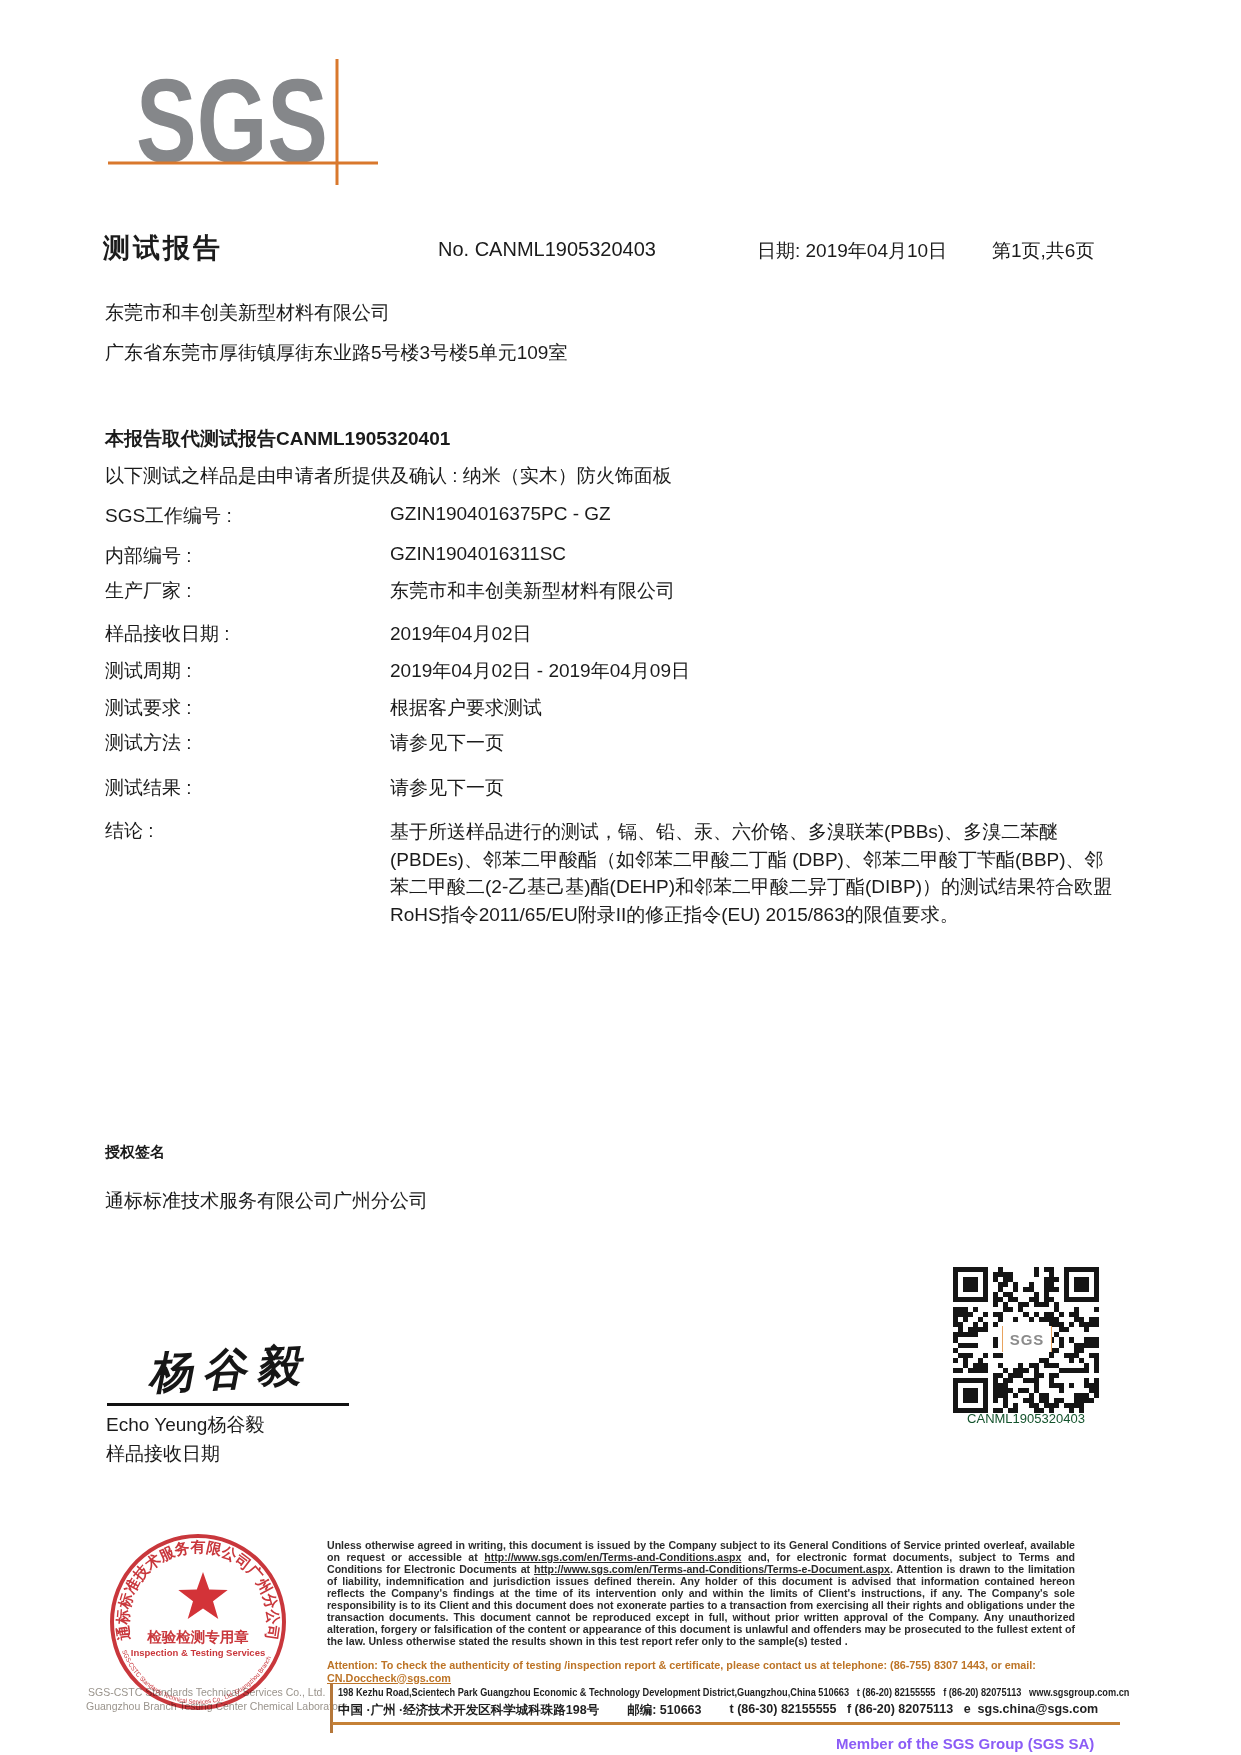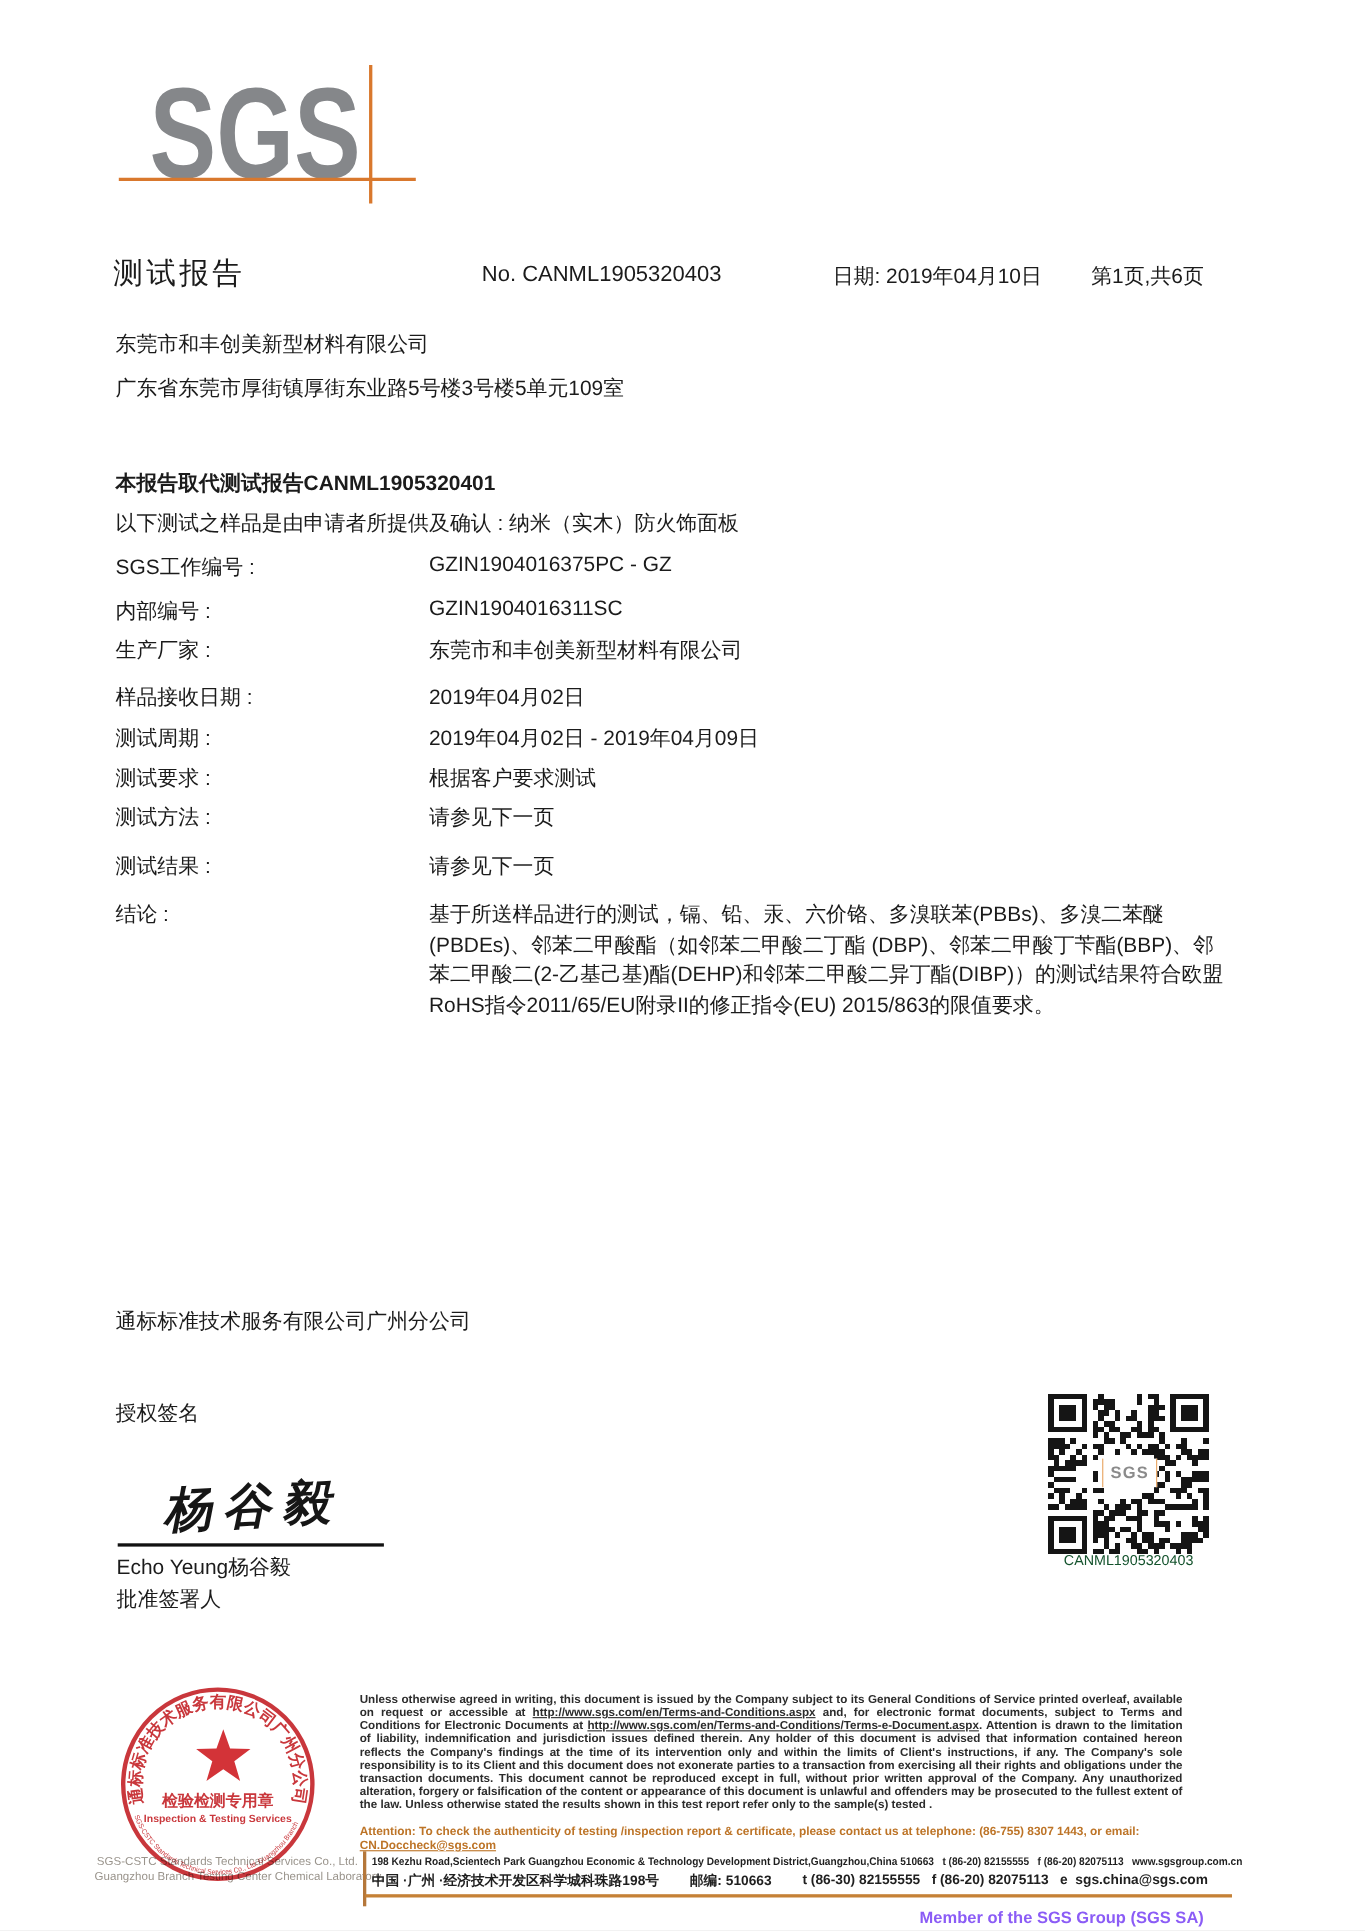--- a/index.html
+++ b/index.html
@@ -1,40 +1,40 @@
 <!DOCTYPE html>
 <html><head>
 <meta charset="utf-8">
 <style>
   html,body{margin:0;padding:0;background:#e9e9e9;}
   .page{position:relative;width:1241px;height:1755px;margin:0 auto;background:#ffffff;
         font-family:"Liberation Sans",sans-serif;color:#1b1b1b;overflow:hidden;}
   .abs{position:absolute;}
 
   
-  .title{left:103px;top:230px;font-size:27px;font-weight:normal;letter-spacing:3px;}
+  .title{left:103px;top:230px;font-size:27px;font-weight:bold;letter-spacing:3px;}
   .report-no{left:438px;top:238px;font-size:20px;}
   .date{left:757px;top:238px;font-size:19px;}
   .page-info{left:992px;top:238px;font-size:19px;}
 
   
   .company{left:105px;top:300px;font-size:19px;}
   .address{left:105px;top:340px;font-size:19px;}
   .replace-note{left:105px;top:426px;font-size:19px;font-weight:bold;}
   .sample-line{left:105px;top:463px;font-size:19px;}
 
   
   .row{position:absolute;left:105px;width:1060px;font-size:19px;}
   .row .lbl{position:absolute;left:0;top:0;white-space:nowrap;}
   .row .val{position:absolute;left:285px;top:0;white-space:nowrap;}
   .row .para{white-space:normal;width:730px;line-height:27.5px;}
 
   
   .lab-company{left:105px;top:1188px;font-size:19px;}
-  .sign-label{left:105px;top:1272px;font-size:19px;}
+  .sign-label{left:105px;top:1143px;font-size:15px;font-weight:bold;}
   .handwriting{left:148px;top:1340px;font-size:44px;font-family:"DejaVu Serif",serif;
                font-style:italic;font-weight:bold;letter-spacing:10px;transform:rotate(-3deg);color:#161616;}
   .sign-rule{left:107px;top:1403px;width:242px;height:3px;background:#121212;}
   .signer-name{left:106px;top:1412px;font-size:19px;}
   .signer-role{left:106px;top:1441px;font-size:19px;}
 
   
   .qr-wrap{left:952px;top:1267px;width:148px;height:146px;}
   .qr-center{position:absolute;left:50px;top:59px;width:48px;height:26px;background:#fff;
              display:flex;align-items:center;justify-content:center;
@@ -118,21 +118,21 @@
   <div class="row" style="top:818px">
     <span class="lbl">结论 :</span>
     <span class="val para">基于所送样品进行的测试，镉、铅、汞、六价铬、多溴联苯(PBBs)、多溴二苯醚(PBDEs)、邻苯二甲酸酯（如邻苯二甲酸二丁酯 (DBP)、邻苯二甲酸丁苄酯(BBP)、邻苯二甲酸二(2-乙基己基)酯(DEHP)和邻苯二甲酸二异丁酯(DIBP)）的测试结果符合欧盟RoHS指令2011/65/EU附录II的修正指令(EU) 2015/863的限值要求。</span>
   </div>
 
   <div class="abs lab-company">通标标准技术服务有限公司广州分公司</div>
   <div class="abs sign-label">授权签名</div>
   <div class="abs handwriting">杨谷毅</div>
   <div class="abs sign-rule"></div>
   <div class="abs signer-name">Echo Yeung杨谷毅</div>
-  <div class="abs signer-role">批准签署人</div>
+  <div class="abs signer-role">样品接收日期</div>
 
   <div class="abs qr-wrap">
     <svg id="qr-svg" width="148" height="146" viewBox="0 0 29 29" shape-rendering="crispEdges">
         <path d="M0 0h1v1h-1zM1 0h1v1h-1zM2 0h1v1h-1zM3 0h1v1h-1zM4 0h1v1h-1zM5 0h1v1h-1zM6 0h1v1h-1zM9 0h1v1h-1zM16 0h1v1h-1zM18 0h1v1h-1zM19 0h1v1h-1zM22 0h1v1h-1zM23 0h1v1h-1zM24 0h1v1h-1zM25 0h1v1h-1zM26 0h1v1h-1zM27 0h1v1h-1zM28 0h1v1h-1zM0 1h1v1h-1zM6 1h1v1h-1zM8 1h1v1h-1zM9 1h1v1h-1zM10 1h1v1h-1zM11 1h1v1h-1zM16 1h1v1h-1zM19 1h1v1h-1zM22 1h1v1h-1zM28 1h1v1h-1zM0 2h1v1h-1zM2 2h1v1h-1zM3 2h1v1h-1zM4 2h1v1h-1zM6 2h1v1h-1zM8 2h1v1h-1zM10 2h1v1h-1zM11 2h1v1h-1zM18 2h1v1h-1zM19 2h1v1h-1zM20 2h1v1h-1zM22 2h1v1h-1zM24 2h1v1h-1zM25 2h1v1h-1zM26 2h1v1h-1zM28 2h1v1h-1zM0 3h1v1h-1zM2 3h1v1h-1zM3 3h1v1h-1zM4 3h1v1h-1zM6 3h1v1h-1zM9 3h1v1h-1zM10 3h1v1h-1zM12 3h1v1h-1zM15 3h1v1h-1zM18 3h1v1h-1zM19 3h1v1h-1zM22 3h1v1h-1zM24 3h1v1h-1zM25 3h1v1h-1zM26 3h1v1h-1zM28 3h1v1h-1zM0 4h1v1h-1zM2 4h1v1h-1zM3 4h1v1h-1zM4 4h1v1h-1zM6 4h1v1h-1zM9 4h1v1h-1zM12 4h1v1h-1zM14 4h1v1h-1zM15 4h1v1h-1zM18 4h1v1h-1zM19 4h1v1h-1zM20 4h1v1h-1zM22 4h1v1h-1zM24 4h1v1h-1zM25 4h1v1h-1zM26 4h1v1h-1zM28 4h1v1h-1zM0 5h1v1h-1zM6 5h1v1h-1zM8 5h1v1h-1zM10 5h1v1h-1zM11 5h1v1h-1zM16 5h1v1h-1zM18 5h1v1h-1zM22 5h1v1h-1zM28 5h1v1h-1zM0 6h1v1h-1zM1 6h1v1h-1zM2 6h1v1h-1zM3 6h1v1h-1zM4 6h1v1h-1zM5 6h1v1h-1zM6 6h1v1h-1zM8 6h1v1h-1zM9 6h1v1h-1zM11 6h1v1h-1zM12 6h1v1h-1zM15 6h1v1h-1zM16 6h1v1h-1zM18 6h1v1h-1zM19 6h1v1h-1zM22 6h1v1h-1zM23 6h1v1h-1zM24 6h1v1h-1zM25 6h1v1h-1zM26 6h1v1h-1zM27 6h1v1h-1zM28 6h1v1h-1zM8 7h1v1h-1zM10 7h1v1h-1zM13 7h1v1h-1zM14 7h1v1h-1zM16 7h1v1h-1zM17 7h1v1h-1zM18 7h1v1h-1zM20 7h1v1h-1zM0 8h1v1h-1zM1 8h1v1h-1zM2 8h1v1h-1zM4 8h1v1h-1zM10 8h1v1h-1zM11 8h1v1h-1zM13 8h1v1h-1zM20 8h1v1h-1zM24 8h1v1h-1zM28 8h1v1h-1zM0 9h1v1h-1zM1 9h1v1h-1zM2 9h1v1h-1zM3 9h1v1h-1zM6 9h1v1h-1zM8 9h1v1h-1zM9 9h1v1h-1zM14 9h1v1h-1zM16 9h1v1h-1zM18 9h1v1h-1zM19 9h1v1h-1zM21 9h1v1h-1zM23 9h1v1h-1zM24 9h1v1h-1zM0 10h1v1h-1zM2 10h1v1h-1zM5 10h1v1h-1zM9 10h1v1h-1zM12 10h1v1h-1zM15 10h1v1h-1zM17 10h1v1h-1zM18 10h1v1h-1zM19 10h1v1h-1zM20 10h1v1h-1zM24 10h1v1h-1zM25 10h1v1h-1zM27 10h1v1h-1zM28 10h1v1h-1zM0 11h1v1h-1zM1 11h1v1h-1zM4 11h1v1h-1zM6 11h1v1h-1zM8 11h1v1h-1zM19 11h1v1h-1zM20 11h1v1h-1zM21 11h1v1h-1zM23 11h1v1h-1zM25 11h1v1h-1zM26 11h1v1h-1zM27 11h1v1h-1zM28 11h1v1h-1zM1 12h1v1h-1zM3 12h1v1h-1zM4 12h1v1h-1zM5 12h1v1h-1zM6 12h1v1h-1zM21 12h1v1h-1zM22 12h1v1h-1zM26 12h1v1h-1zM0 13h1v1h-1zM1 13h1v1h-1zM2 13h1v1h-1zM3 13h1v1h-1zM4 13h1v1h-1zM20 13h1v1h-1zM0 14h1v1h-1zM8 14h1v1h-1zM19 14h1v1h-1zM21 14h1v1h-1zM23 14h1v1h-1zM26 14h1v1h-1zM27 14h1v1h-1zM28 14h1v1h-1zM1 15h1v1h-1zM2 15h1v1h-1zM3 15h1v1h-1zM4 15h1v1h-1zM8 15h1v1h-1zM21 15h1v1h-1zM24 15h1v1h-1zM25 15h1v1h-1zM26 15h1v1h-1zM27 15h1v1h-1zM28 15h1v1h-1zM0 16h1v1h-1zM19 16h1v1h-1zM20 16h1v1h-1zM24 16h1v1h-1zM25 16h1v1h-1zM1 17h1v1h-1zM2 17h1v1h-1zM3 17h1v1h-1zM6 17h1v1h-1zM8 17h1v1h-1zM9 17h1v1h-1zM19 17h1v1h-1zM22 17h1v1h-1zM23 17h1v1h-1zM24 17h1v1h-1zM27 17h1v1h-1zM28 17h1v1h-1zM0 18h1v1h-1zM2 18h1v1h-1zM5 18h1v1h-1zM17 18h1v1h-1zM18 18h1v1h-1zM23 18h1v1h-1zM25 18h1v1h-1zM28 18h1v1h-1zM2 19h1v1h-1zM4 19h1v1h-1zM5 19h1v1h-1zM6 19h1v1h-1zM9 19h1v1h-1zM13 19h1v1h-1zM15 19h1v1h-1zM16 19h1v1h-1zM18 19h1v1h-1zM19 19h1v1h-1zM20 19h1v1h-1zM26 19h1v1h-1zM28 19h1v1h-1zM0 20h1v1h-1zM1 20h1v1h-1zM3 20h1v1h-1zM4 20h1v1h-1zM5 20h1v1h-1zM6 20h1v1h-1zM10 20h1v1h-1zM12 20h1v1h-1zM13 20h1v1h-1zM14 20h1v1h-1zM16 20h1v1h-1zM21 20h1v1h-1zM22 20h1v1h-1zM23 20h1v1h-1zM24 20h1v1h-1zM25 20h1v1h-1zM26 20h1v1h-1zM28 20h1v1h-1zM8 21h1v1h-1zM9 21h1v1h-1zM11 21h1v1h-1zM12 21h1v1h-1zM13 21h1v1h-1zM16 21h1v1h-1zM17 21h1v1h-1zM19 21h1v1h-1zM20 21h1v1h-1zM0 22h1v1h-1zM1 22h1v1h-1zM2 22h1v1h-1zM3 22h1v1h-1zM4 22h1v1h-1zM5 22h1v1h-1zM6 22h1v1h-1zM8 22h1v1h-1zM10 22h1v1h-1zM11 22h1v1h-1zM14 22h1v1h-1zM15 22h1v1h-1zM16 22h1v1h-1zM19 22h1v1h-1zM26 22h1v1h-1zM28 22h1v1h-1zM0 23h1v1h-1zM6 23h1v1h-1zM8 23h1v1h-1zM9 23h1v1h-1zM10 23h1v1h-1zM16 23h1v1h-1zM19 23h1v1h-1zM20 23h1v1h-1zM21 23h1v1h-1zM23 23h1v1h-1zM26 23h1v1h-1zM27 23h1v1h-1zM28 23h1v1h-1zM0 24h1v1h-1zM2 24h1v1h-1zM3 24h1v1h-1zM4 24h1v1h-1zM6 24h1v1h-1zM8 24h1v1h-1zM9 24h1v1h-1zM10 24h1v1h-1zM11 24h1v1h-1zM13 24h1v1h-1zM14 24h1v1h-1zM16 24h1v1h-1zM21 24h1v1h-1zM27 24h1v1h-1zM28 24h1v1h-1zM0 25h1v1h-1zM2 25h1v1h-1zM3 25h1v1h-1zM4 25h1v1h-1zM6 25h1v1h-1zM8 25h1v1h-1zM9 25h1v1h-1zM10 25h1v1h-1zM12 25h1v1h-1zM15 25h1v1h-1zM17 25h1v1h-1zM18 25h1v1h-1zM24 25h1v1h-1zM25 25h1v1h-1zM26 25h1v1h-1zM28 25h1v1h-1zM0 26h1v1h-1zM2 26h1v1h-1zM3 26h1v1h-1zM4 26h1v1h-1zM6 26h1v1h-1zM8 26h1v1h-1zM10 26h1v1h-1zM14 26h1v1h-1zM15 26h1v1h-1zM17 26h1v1h-1zM18 26h1v1h-1zM20 26h1v1h-1zM21 26h1v1h-1zM24 26h1v1h-1zM25 26h1v1h-1zM26 26h1v1h-1zM27 26h1v1h-1zM0 27h1v1h-1zM6 27h1v1h-1zM10 27h1v1h-1zM12 27h1v1h-1zM15 27h1v1h-1zM16 27h1v1h-1zM18 27h1v1h-1zM19 27h1v1h-1zM20 27h1v1h-1zM22 27h1v1h-1zM23 27h1v1h-1zM24 27h1v1h-1zM25 27h1v1h-1zM0 28h1v1h-1zM1 28h1v1h-1zM2 28h1v1h-1zM3 28h1v1h-1zM4 28h1v1h-1zM5 28h1v1h-1zM6 28h1v1h-1zM8 28h1v1h-1zM9 28h1v1h-1zM11 28h1v1h-1zM12 28h1v1h-1zM16 28h1v1h-1zM17 28h1v1h-1zM19 28h1v1h-1zM23 28h1v1h-1zM25 28h1v1h-1z" fill="#151515"></path>
       </svg>
     <div class="qr-center">
       <span>SGS</span>
     </div>
   </div>
   <div class="abs qr-caption">CANML1905320403</div>

